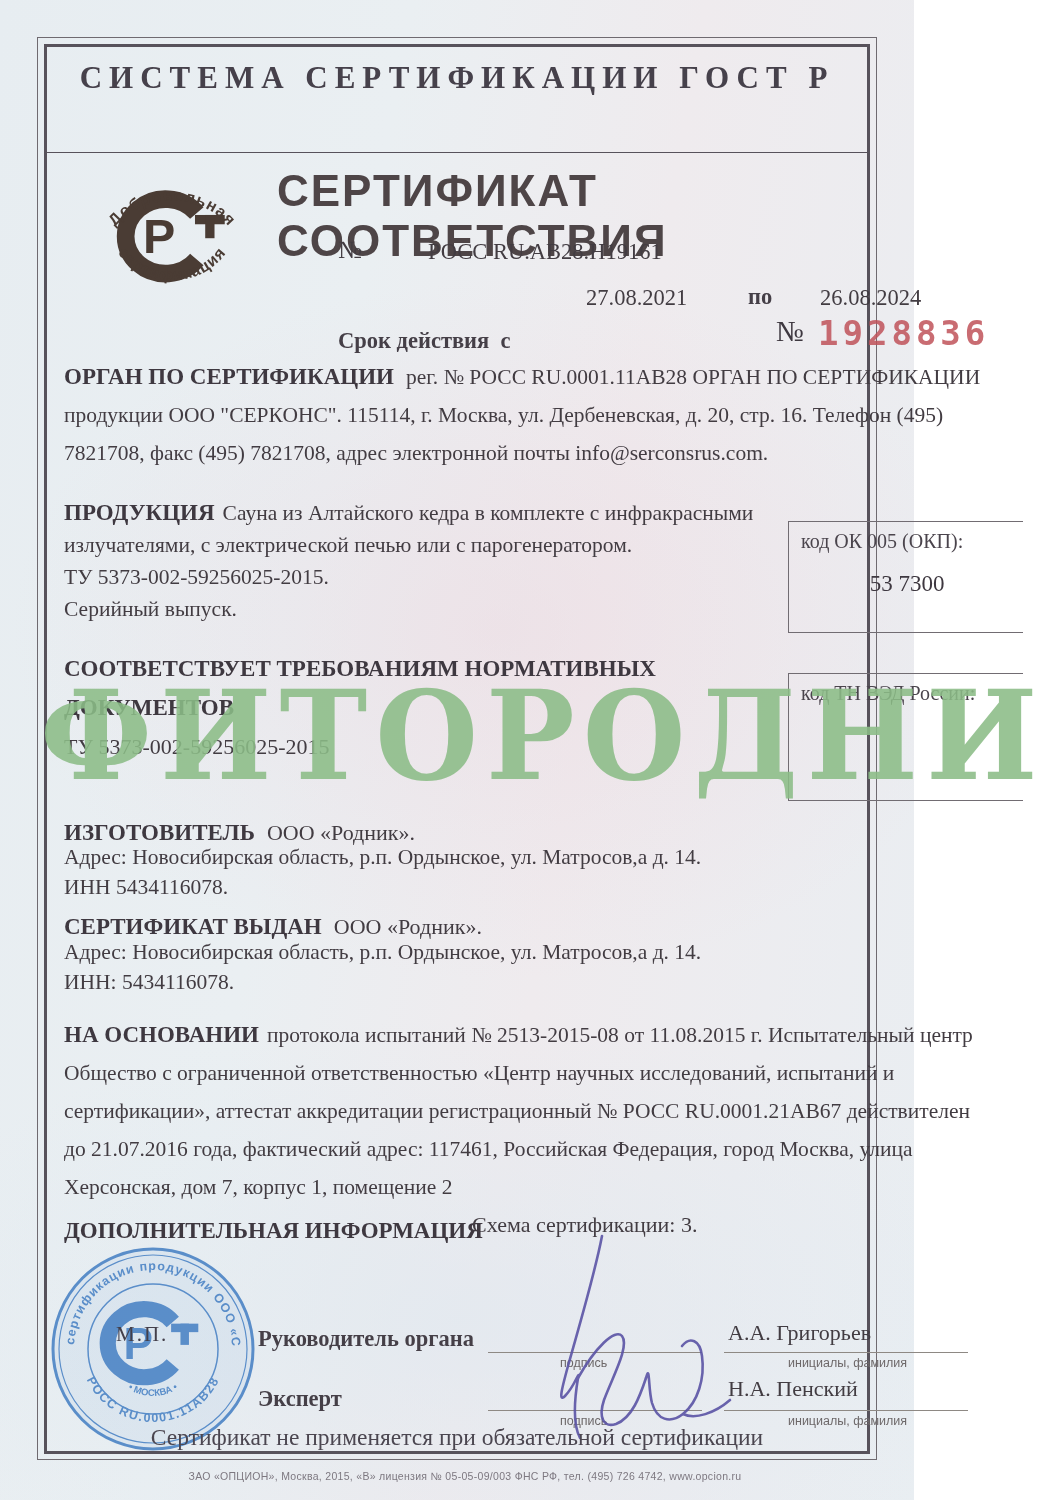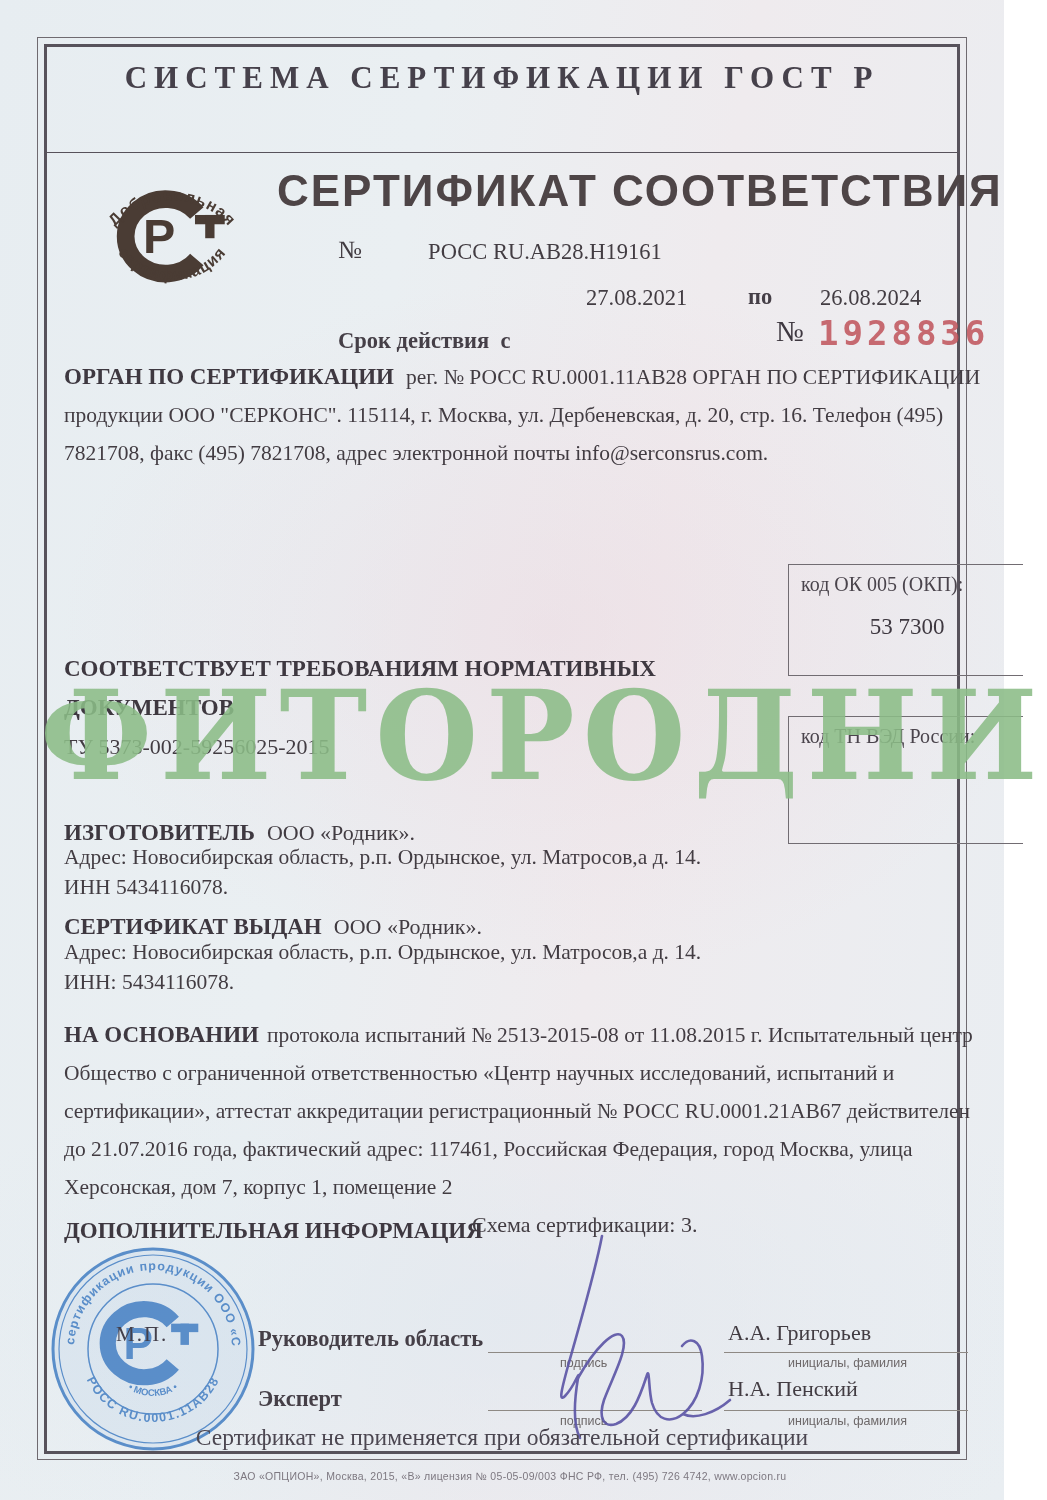--- a/index.html
+++ b/index.html
@@ -1,38 +1,38 @@
 <!DOCTYPE html>
 <html lang="ru"><head>
 <meta charset="utf-8">
 <style>
   html,body{margin:0;padding:0;}
   body{width:1047px;height:1500px;overflow:hidden;
        font-family:"Liberation Serif", serif; color:#423c42;}
-  .sheet{position:relative;width:1004px;height:1500px;
+  .sheet{position:relative;width:914px;height:1500px;
     background:
       radial-gradient(ellipse 700px 500px at 55% 42%, rgba(236,214,222,.45), rgba(236,214,222,0) 70%),
       radial-gradient(ellipse 800px 400px at 50% 88%, rgba(221,232,240,.6), rgba(221,232,240,0) 75%),
       linear-gradient(100deg,#e7edf1 0%,#eaeff2 35%,#efebee 60%,#e9eef2 100%);}
   .frame-outer{position:absolute;left:37px;top:37px;right:37px;bottom:40px;border:1.5px solid #6f6a70;}
   .frame-inner{position:absolute;left:44px;top:44px;right:44px;bottom:46px;border:3px solid #57525b;}
   .hdr{position:absolute;left:47px;right:47px;top:47px;height:105px;border-bottom:1.5px solid #57525b;text-align:center;}
   .hdr-l1{position:absolute;left:0;right:0;top:13px;font-size:31px;font-weight:bold;letter-spacing:7px;color:#46414b;}
   .hdr-l2{position:absolute;left:0;right:0;top:58px;font-size:23.5px;font-weight:bold;letter-spacing:.5px;color:#46414b;}
   .title{position:absolute;left:277px;top:166px;font-family:"Liberation Sans",sans-serif;
          font-size:44px;font-weight:bold;letter-spacing:2px;color:#4e4547;}
   .lbl{font-weight:bold;font-size:23px;color:#3e3840;}
   .txt{font-size:21.5px;}
   .prelines{white-space:pre-line;}
   .abs{position:absolute;}
   .num-row{font-size:22.5px;}
   .red-num{font-family:"DejaVu Sans Mono",monospace;font-size:34px;letter-spacing:4px;color:#c0535a;font-weight:bold;opacity:.85;}
   .para{margin:0;line-height:37px;}
   .codebox{position:absolute;left:788px;width:212px;border:1.2px solid #716c72;border-right:none;
-           padding:8px 10px 6px 12px;font-size:20px;color:#4a444c;background:rgba(255,255,255,0);margin-top:43px;}
+           padding:8px 10px 6px 12px;font-size:20px;color:#4a444c;background:rgba(255,255,255,0);}
   .codebox .val{display:block;text-align:center;font-size:23px;margin-top:18px;color:#3e3840;}
   .watermark{position:absolute;left:40px;top:676px;width:967px;text-align:center;
      font-family:"DejaVu Serif",serif;font-weight:bold;font-size:118px;line-height:120px;
      letter-spacing:8px;color:rgba(139,188,134,.88);transform:scaleY(1.04);}
   .sig-role{position:absolute;font-size:22.5px;font-weight:bold;color:#453f47;}
   .sig-line{position:absolute;border-bottom:1.5px solid #8e8984;height:0;}
   .sig-cap{position:absolute;font-size:12.5px;color:#6d6869;font-family:"Liberation Sans",sans-serif;}
   .sig-name{position:absolute;font-size:22px;color:#423c42;}
   .footer-note{position:absolute;left:47px;right:47px;top:1424px;text-align:center;font-size:23.5px;color:#4b4650;}
   .print-line{position:absolute;left:0;right:0;top:1470px;text-align:center;
@@ -82,20 +82,26 @@
   <span class="abs num-row" style="left:820px;top:285px;">26.08.2024</span>
 
   <span class="abs" style="left:776px;top:315px;font-size:29px;color:#3e3840;">№</span>
   <span class="abs red-num" style="left:818px;top:313px;">1928836</span>
 
   <p class="para abs" style="left:64px;top:358px;width:928px;">
     <span class="lbl">ОРГАН ПО СЕРТИФИКАЦИИ</span>&nbsp;&nbsp;
     <span class="txt">рег. № РОСС RU.0001.11АВ28 ОРГАН ПО СЕРТИФИКАЦИИ продукции ООО "СЕРКОНС". 115114, г. Москва, ул. Дербеневская, д. 20, стр. 16. Телефон (495) 7821708, факс (495) 7821708, адрес электронной почты info@serconsrus.com.</span>
   </p>
 
+  <p class="para abs" style="left:64px;top:498px;width:730px;line-height:30px;">
+    <span class="lbl">ПРОДУКЦИЯ</span>&nbsp;
+    <span class="txt prelines">Сауна из Алтайского кедра в комплекте с инфракрасными излучателями, с электрической печью или с парогенератором.
+ТУ 5373-002-59256025-2015.
+Серийный выпуск.</span>
+  </p>
   <div class="codebox" style="top:521px;height:96px;">
     <span>код ОК 005 (ОКП):</span>
     <span class="val">53 7300</span>
   </div>
 
   <p class="para abs" style="left:64px;top:650px;width:740px;">
     <span class="lbl">СООТВЕТСТВУЕТ ТРЕБОВАНИЯМ НОРМАТИВНЫХ ДОКУМЕНТОВ</span><br>
     <span class="txt" style="font-size:22px;">ТУ 5373-002-59256025-2015</span>
   </p>
   <div class="codebox" style="top:673px;height:112px;">
@@ -141,21 +147,21 @@
     <text font-size="12.5" font-weight="bold" fill="#4f86c6" letter-spacing="1.5">
       <textPath href="#stampBot" startOffset="50%" text-anchor="middle">РОСС RU.0001.11АВ28</textPath>
     </text>
     <text font-size="9.5" font-weight="bold" fill="#4f86c6">
       <textPath href="#stampCity" startOffset="50%" text-anchor="middle">• МОСКВА •</textPath>
     </text>
     <use href="#rst-mark" transform="translate(52,57) scale(0.85)"></use>
   </svg>
   <span class="mp">М.П.</span>
 
-  <span class="sig-role" style="left:258px;top:1326px;">Руководитель область</span>
+  <span class="sig-role" style="left:258px;top:1326px;">Руководитель органа</span>
   <div class="sig-line" style="left:488px;top:1352px;width:214px;"></div>
   <span class="sig-cap" style="left:560px;top:1356px;">подпись</span>
   <span class="sig-name" style="left:728px;top:1320px;">А.А. Григорьев</span>
   <div class="sig-line" style="left:724px;top:1352px;width:244px;"></div>
   <span class="sig-cap" style="left:788px;top:1356px;">инициалы, фамилия</span>
 
   <span class="sig-role" style="left:258px;top:1386px;">Эксперт</span>
   <div class="sig-line" style="left:488px;top:1410px;width:214px;"></div>
   <span class="sig-cap" style="left:560px;top:1414px;">подпись</span>
   <span class="sig-name" style="left:728px;top:1376px;">Н.А. Пенский</span>

